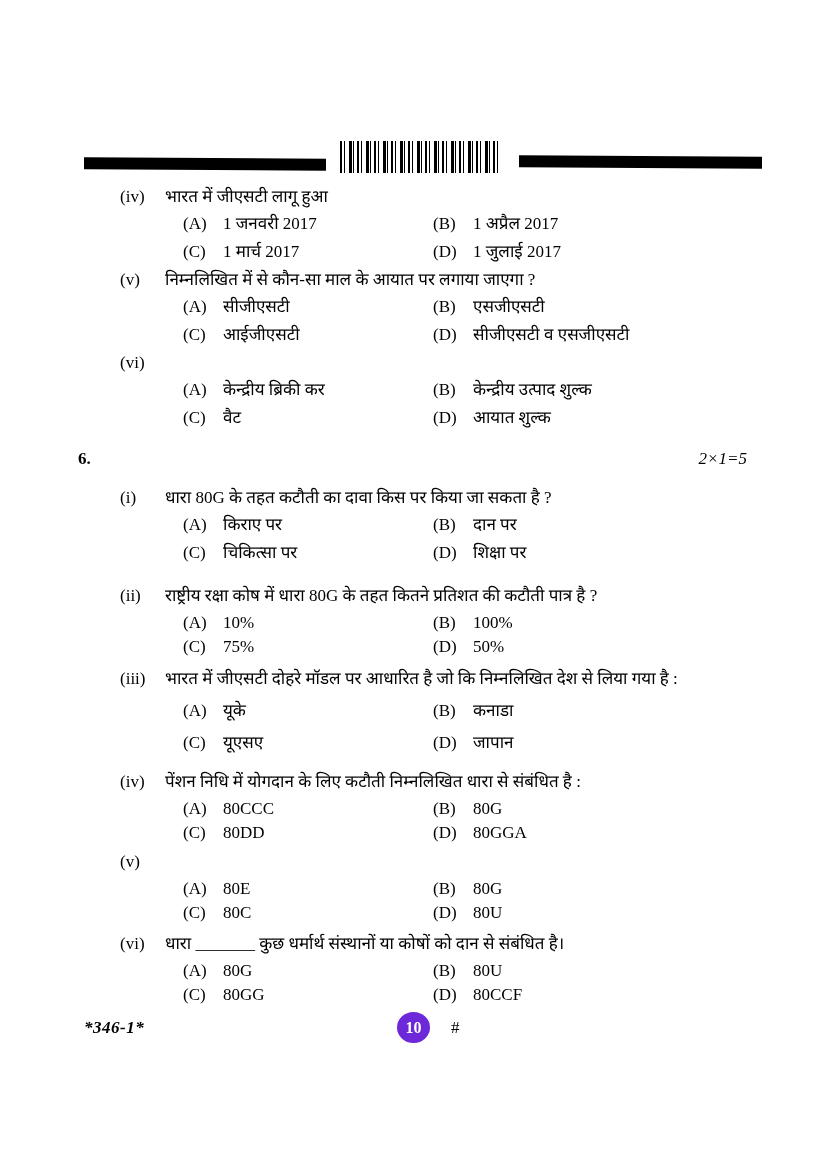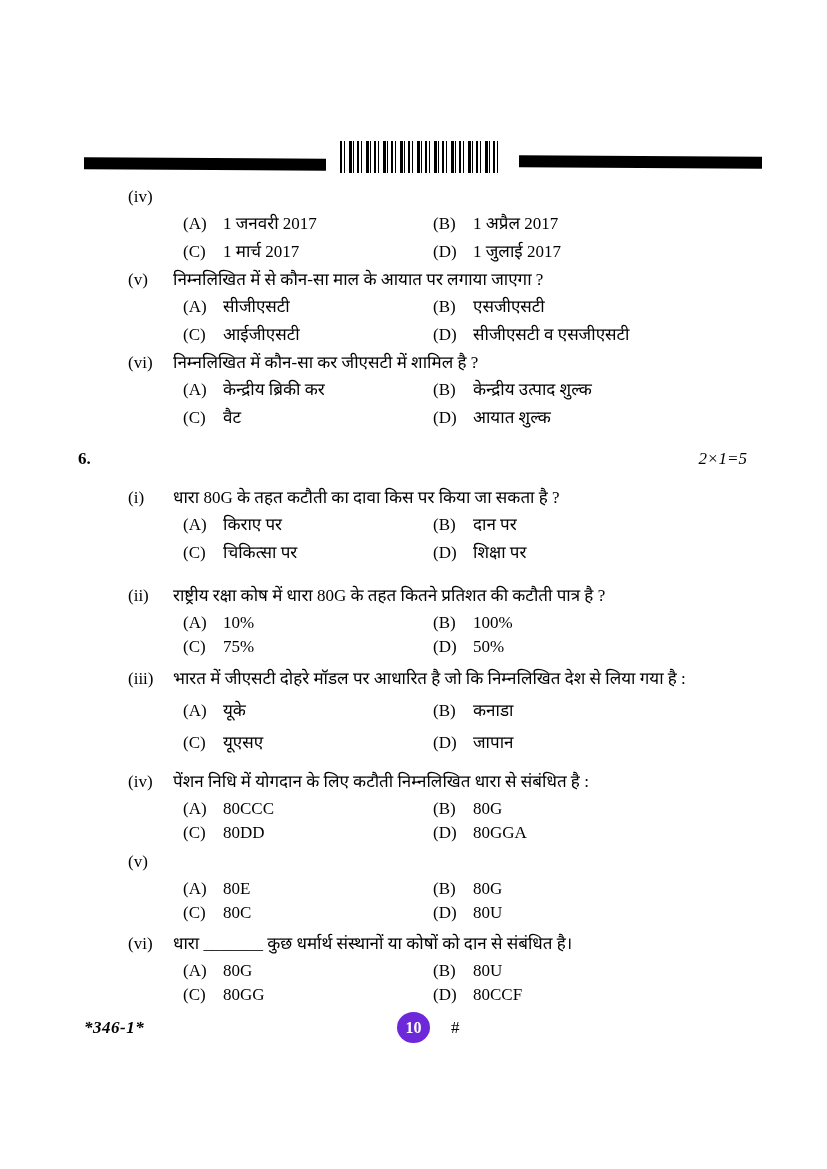--- a/index.html
+++ b/index.html
@@ -19,21 +19,21 @@
   .bar-right { left:519px; top:156px; width:243px; transform:rotate(0.3deg); }
   .barcode {
     position:absolute; left:340px; top:141px; width:158px; height:32px;
     background:repeating-linear-gradient(90deg,
       #000 0px 2px, #fff 2px 4px, #000 4px 5px, #fff 5px 9px,
       #000 9px 12px, #fff 12px 13px, #000 13px 14px, #fff 14px 17px);
   }
   
   .content { position:absolute; left:0; top:186px; width:762px; line-height:22px; }
   .subq { }
-  .qline { display:flex; margin-bottom:5px;padding-left:8px; }
+  .qline { display:flex; margin-bottom:5px; }
   .qline.qmb10 { margin-bottom:10px; }
   .qnum  { margin-left:120px; width:45px; flex:none; }
   .qtext { flex:1; }
   .opts {
     display:grid; grid-template-columns:250px auto;
     margin-left:183px; row-gap:6px;
   }
   .opts.gap-sm { row-gap:2px; }
   .opts.gap-lg { row-gap:10px; }
   .opt { display:flex; }
@@ -66,20 +66,21 @@
 
   <div class="bar bar-left"></div>
   <div class="barcode"></div>
   <div class="bar bar-right"></div>
 
   <div class="content">
 
     <div class="subq mb-6">
       <div class="qline">
         <span class="qnum">(iv)</span>
+        <span class="qtext">भारत में जीएसटी लागू हुआ</span>
       </div>
       <div class="opts">
         <div class="opt">
           <span class="olabel">(A)</span>
           <span class="otext">1 जनवरी 2017</span>
         </div>
         <div class="opt">
           <span class="olabel">(B)</span>
           <span class="otext">1 अप्रैल 2017</span>
         </div>
@@ -115,21 +116,20 @@
         <div class="opt">
           <span class="olabel">(D)</span>
           <span class="otext">सीजीएसटी व एसजीएसटी</span>
         </div>
       </div>
     </div>
 
     <div class="subq">
       <div class="qline">
         <span class="qnum">(vi)</span>
-        <span class="qtext">निम्नलिखित में कौन-सा कर जीएसटी में शामिल है ?</span>
       </div>
       <div class="opts">
         <div class="opt">
           <span class="olabel">(A)</span>
           <span class="otext">केन्द्रीय ब्रिकी कर</span>
         </div>
         <div class="opt">
           <span class="olabel">(B)</span>
           <span class="otext">केन्द्रीय उत्पाद शुल्क</span>
         </div>

